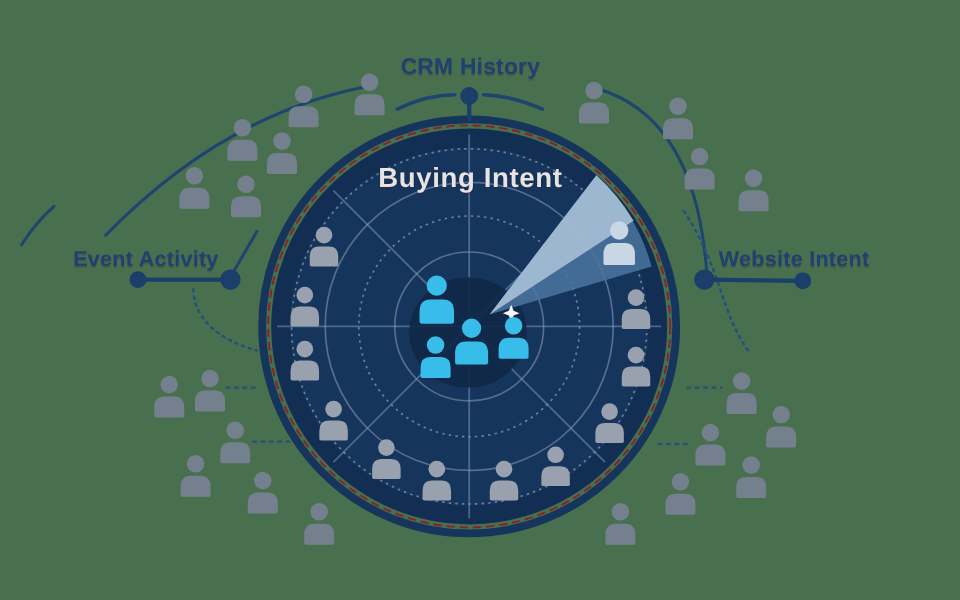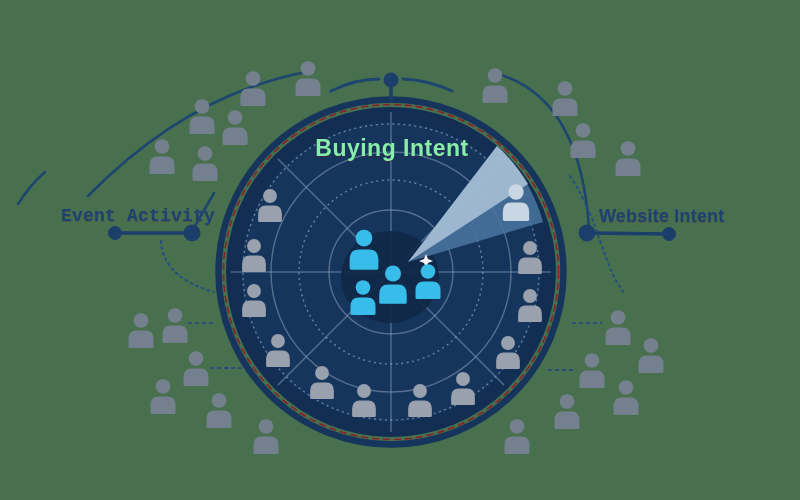--- a/index.html
+++ b/index.html
@@ -13,26 +13,26 @@
   .lbl{
     position:absolute;
     font-weight:bold;
     color:#1e4173;
     font-size:18px;
     letter-spacing:0.2px;
     white-space:nowrap;
     text-shadow:0 1px 0 rgba(90,20,30,0.25);
   }
   .lbl-top{left:312px;top:46px;width:160px;text-align:center;font-size:19px;}
-  .lbl-left{left:61px;top:206px;width:130px;text-align:center;font-family:Liberation Mono, monospace;}
+  .lbl-left{left:61px;top:206px;width:130px;text-align:left;}
   .lbl-right{left:599px;top:206px;width:145px;text-align:left;}
   .title-center{
     position:absolute;left:292px;top:135px;width:200px;
     text-align:center;font-weight:bold;font-size:23px;
-    color:#86efac;
+    color:#e5e5e5;
     text-shadow:0 0 1px rgba(15,30,60,0.9), 0 1px 0 rgba(120,25,30,0.45);
     letter-spacing:0.5px;
   }
 </style>
 </head>
 <body>
 
 <div class="stage">
 
   <svg width="800" height="500" viewBox="0 0 800 500">
@@ -259,16 +259,17 @@
       <line x1="115" y1="233" x2="192" y2="233" stroke-width="3.5"></line>
       <circle cx="115" cy="233" r="6.5"></circle>
       <circle cx="192" cy="233" r="8"></circle>
 
       <line x1="587" y1="233" x2="669" y2="234" stroke-width="3.5"></line>
       <circle cx="587" cy="233" r="8"></circle>
       <circle cx="669" cy="234" r="6.5"></circle>
     </g>
   </svg>
 
+  <div class="lbl lbl-top">CRM History</div>
   <div class="lbl lbl-left">Event Activity</div>
   <div class="lbl lbl-right">Website Intent</div>
   <div class="title-center">Buying Intent</div>
 </div>
 
 </body></html>

